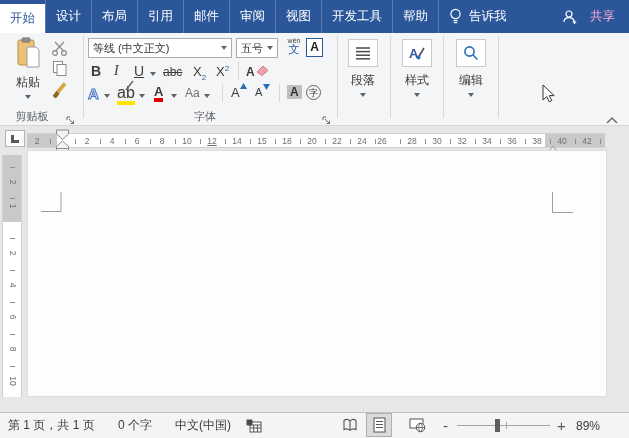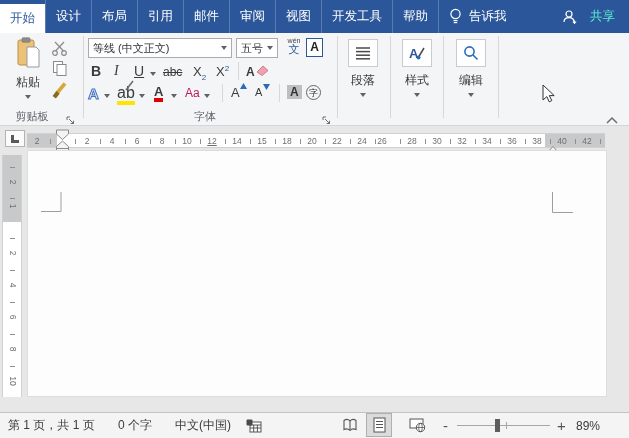--- a/index.html
+++ b/index.html
@@ -8,21 +8,21 @@
     font-family:"Liberation Sans","DejaVu Sans",sans-serif;-webkit-font-smoothing:antialiased;}
   .abs{position:absolute;}
 
   
   .titlebar{position:absolute;left:0;top:0;width:629px;height:33px;background:#2B579A;display:flex;align-items:flex-end;}
   .tab{height:33px;line-height:33px;padding:0 10px;color:#fff;font-size:12.5px;white-space:nowrap;cursor:default;}
   .tab.first{padding:0 14px;margin-left:4px;}
   .tab.active{background:#fff;color:#2B579A;height:29px;line-height:29px;align-self:flex-end;}
   .tab.sep{border-left:1px solid rgba(255,255,255,0.22);}
   .tellme{display:flex;align-items:center;height:33px;color:#fff;font-size:12.5px;border-left:1px solid rgba(255,255,255,0.22);padding:0 10px;gap:7px;}
-  .share{display:flex;align-items:center;height:33px;color:#5eead4;font-size:12.5px;margin-left:auto;margin-right:14px;gap:12px;}
+  .share{display:flex;align-items:center;height:33px;color:#f9a8d4;font-size:12.5px;margin-left:auto;margin-right:14px;gap:12px;}
 
   
   .ribbon{position:absolute;left:0;top:33px;width:629px;height:93px;background:#F4F5F6;border-bottom:1px solid #D5D6D8;}
   .vsep{position:absolute;top:3px;height:82px;width:1px;background:#D8D8D8;}
   .grouplabel{position:absolute;top:76px;font-size:11px;color:#5f6368;text-align:center;}
   .launcher{position:absolute;top:78px;}
   .btnface{color:#3b3b3b;font-size:12px;}
   .combo{position:absolute;height:20px;background:#fff;border:1px solid #ABABAB;display:flex;align-items:center;font-size:11px;color:#333;padding:0 4px;}
   .combo .grow{flex:1;}
   .dar{width:0;height:0;border-left:3px solid transparent;border-right:3px solid transparent;border-top:4px solid #5f6368;}
@@ -192,21 +192,21 @@
       <svg width="9" height="11" viewBox="0 0 9 11" style="position:absolute;left:8px;top:-4px;">
         <line x1="1" y1="10" x2="8" y2="1" stroke="#6e6e6e" stroke-width="1.6"></line>
         </svg>
     </span>
     <span class="dar abs" style="left:139px;top:61px;"></span>
     <span class="abs" style="left:154px;top:51px;font-size:13px;font-weight:bold;color:#3b3b3b;">
       <span>A</span>
       <span class="underbar" style="background:#E00000;"></span>
     </span>
     <span class="dar abs" style="left:171px;top:61px;"></span>
-    <span class="abs" style="left:185px;top:53px;font-size:12px;color:#be185d;">Aa</span>
+    <span class="abs" style="left:185px;top:53px;font-size:12px;color:#737373;">Aa</span>
     <span class="dar abs" style="left:204px;top:61px;"></span>
     <div class="vsep" style="left:222px;top:51px;height:18px;"></div>
     <span class="abs" style="left:231px;top:52px;font-size:13px;color:#3b3b3b;">
       <span>A</span>
       <svg width="7" height="6" viewBox="0 0 7 6" style="position:absolute;left:9px;top:-2px;">
         <polygon points="3.5,0 7,6 0,6" fill="#2B6CB8"></polygon>
         </svg>
     </span>
     <span class="abs" style="left:255px;top:53px;font-size:11px;color:#3b3b3b;">
       <span>A</span>

